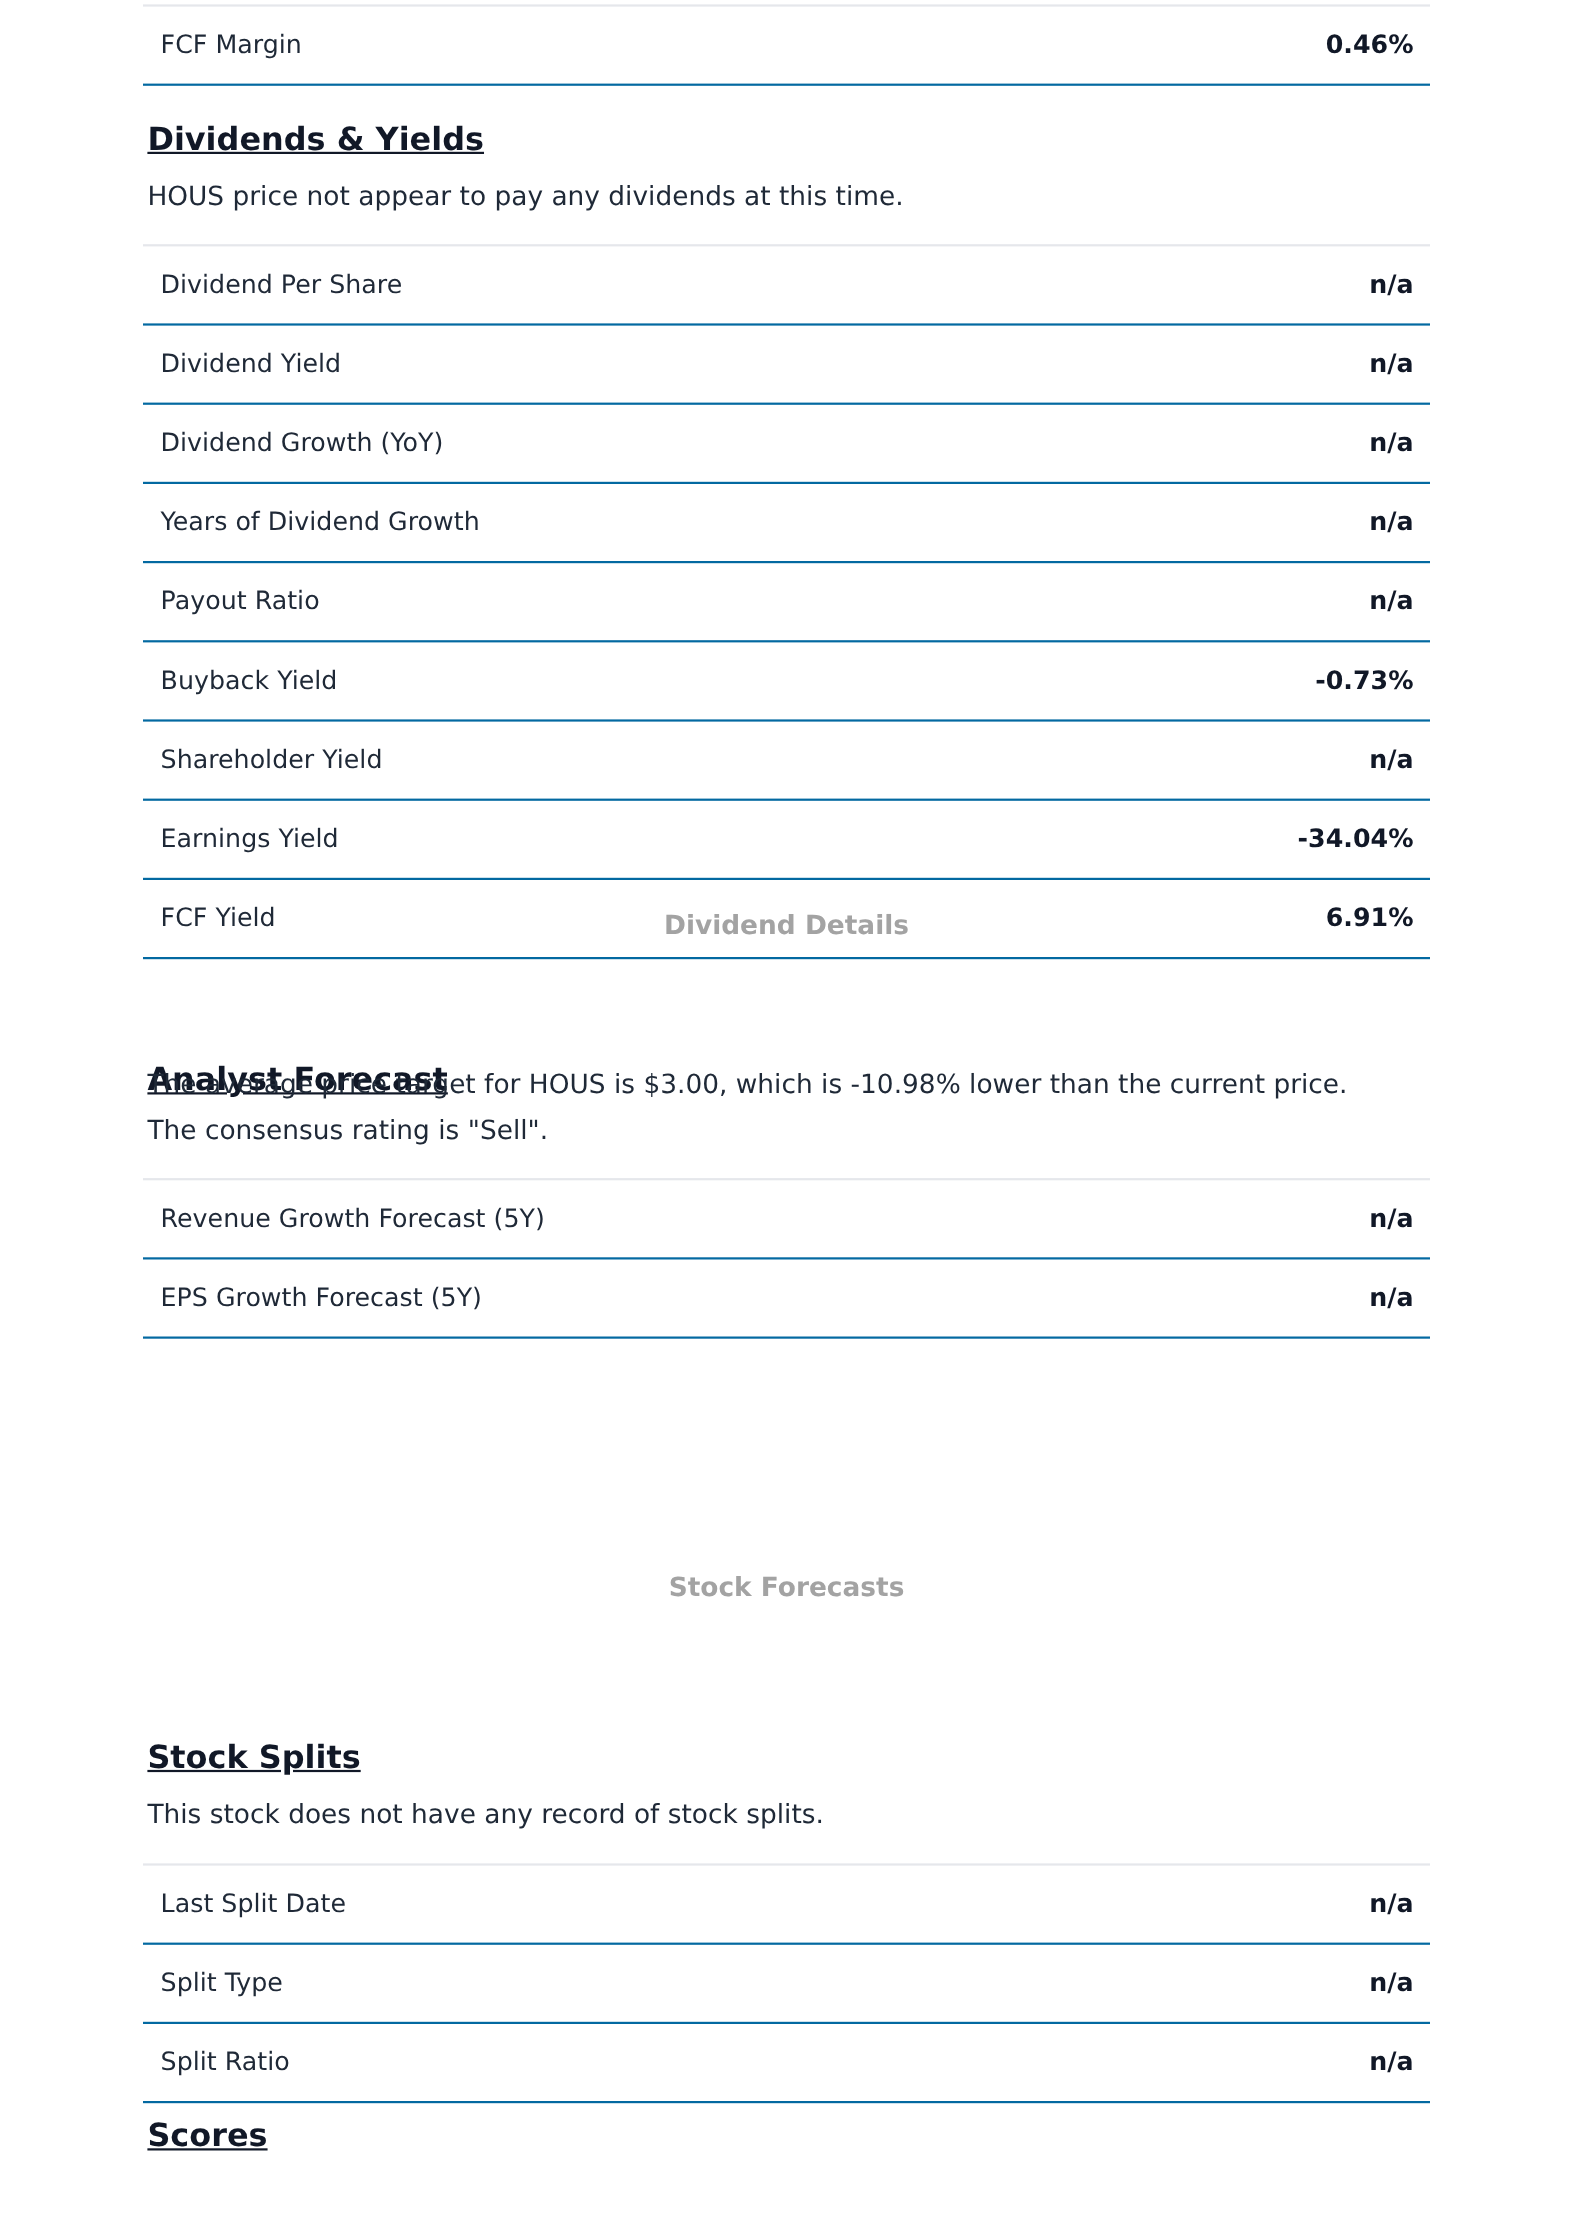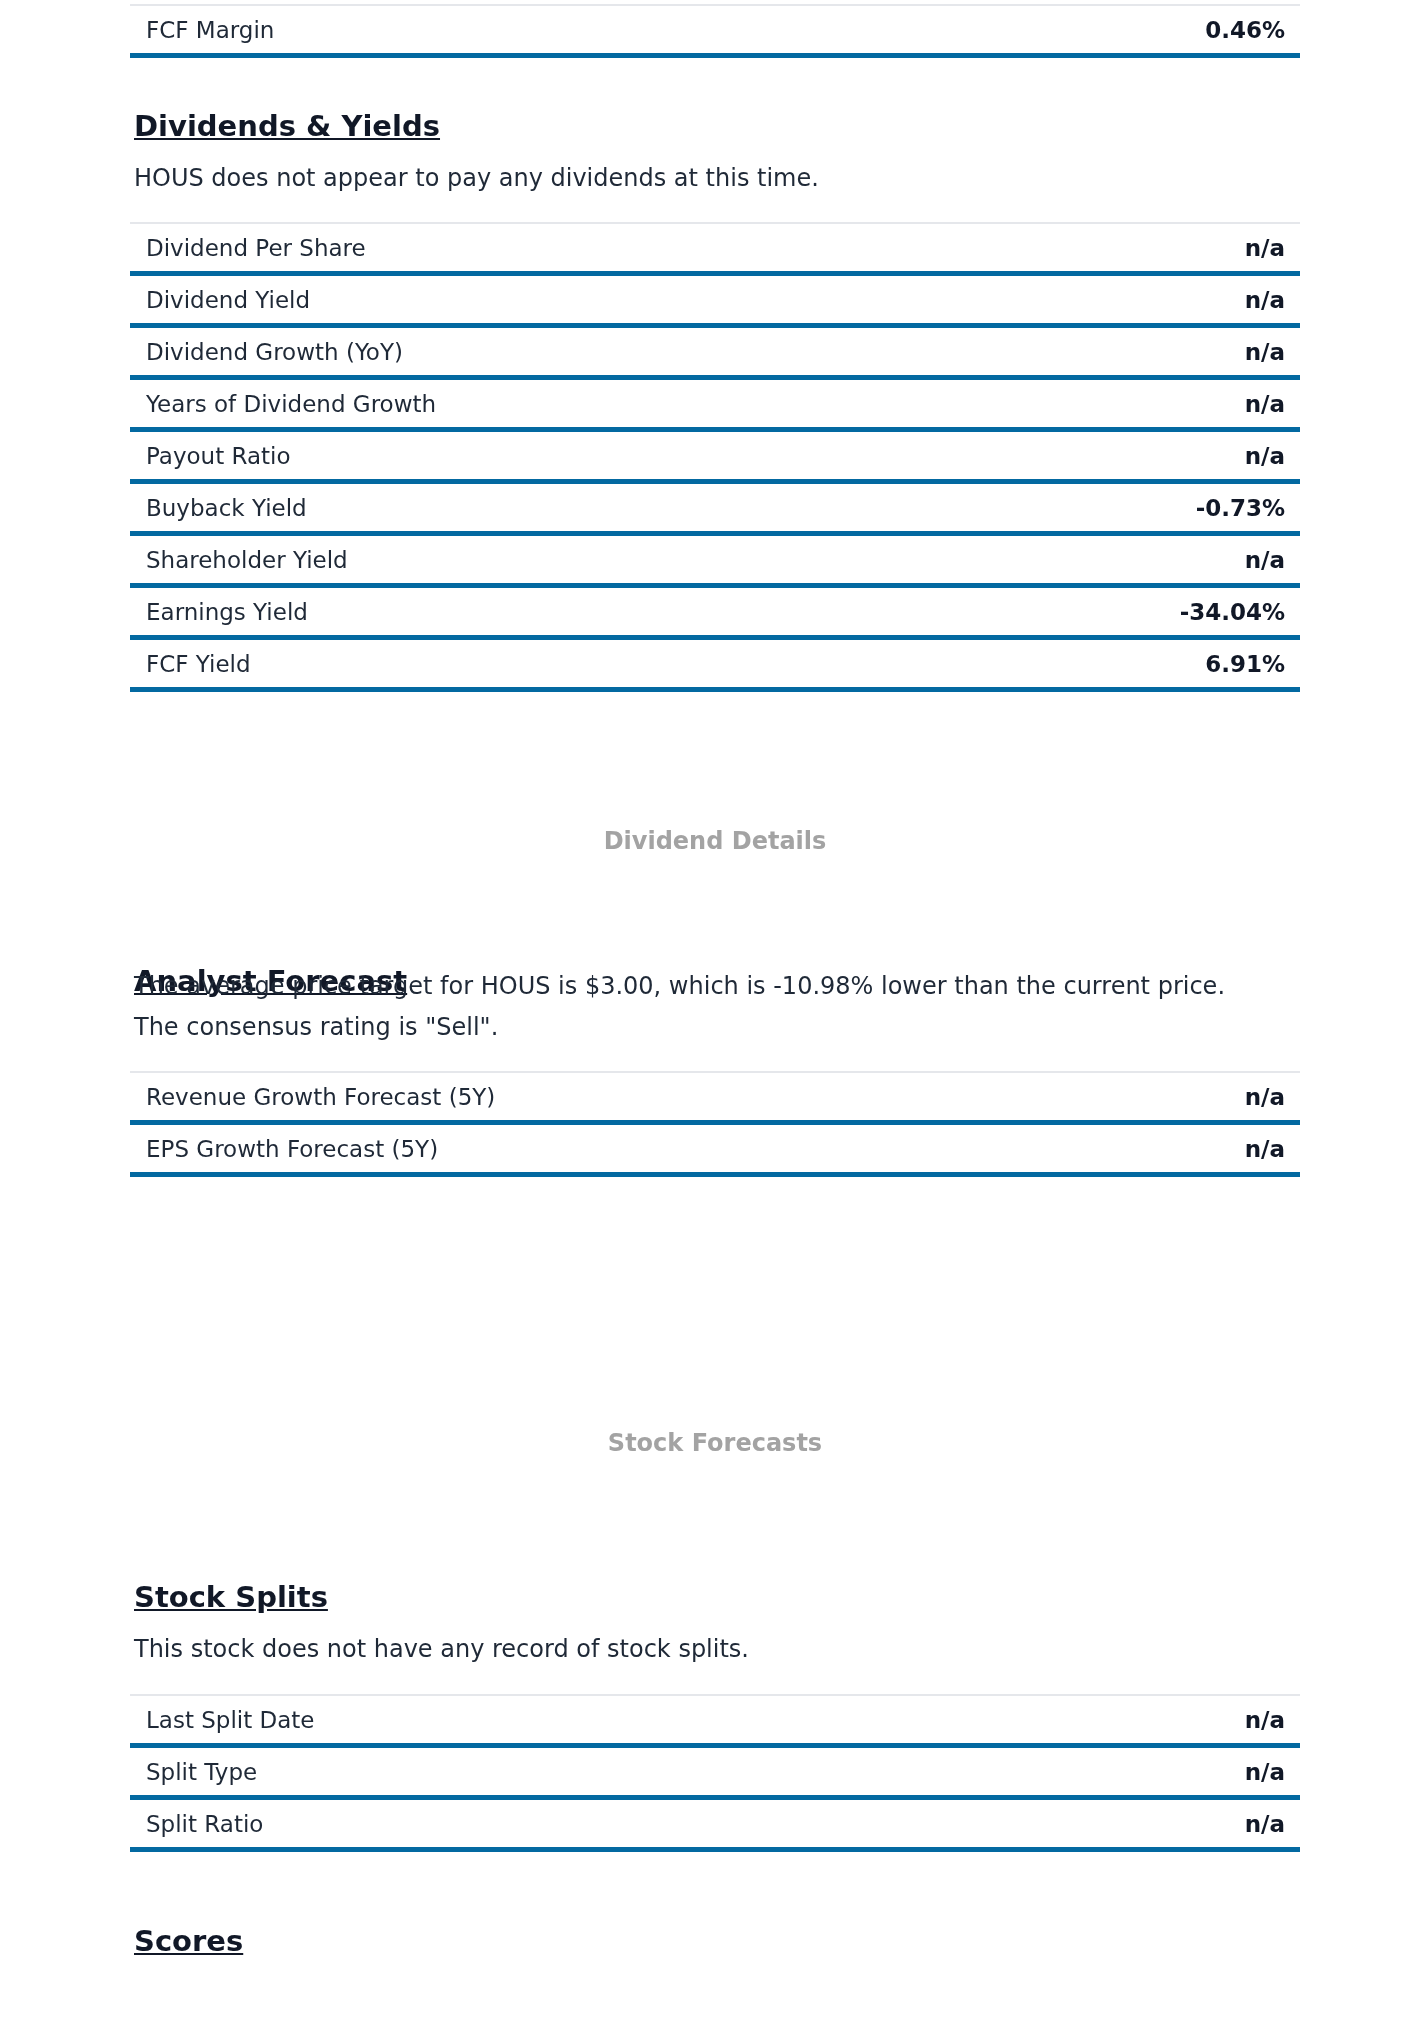--- a/index.html
+++ b/index.html
@@ -1,42 +1,42 @@
 <!DOCTYPE html>
 <html><head>
 <meta charset="utf-8">
 <style>
   html, body { margin: 0; padding: 0; background: #ffffff; }
   body { width: 1428px; height: 2028px; position: relative; overflow: hidden;
          font-family: "DejaVu Sans", sans-serif; color: #1f2937; }
   .wrap { position: absolute; left: 130px; width: 1170px; top: 0; }
   .table { width: 1170px; border-top: 2px solid #e5e7eb; }
   .row { display: flex; justify-content: space-between; align-items: center;
-         height: 52px; border-bottom: 5px solid #0369a1; padding: 0 15px 0 16px; box-sizing: border-box; }
+         height: 72px; border-bottom: 2px solid #0369a1; padding: 0 15px 0 16px; box-sizing: border-box; }
   .lbl { font-size: 23px; color: #1f2937; }
   .val { font-size: 23px; font-weight: bold; color: #111827; }
   .h2 { position: absolute; left: 4px; font-size: 29px; font-weight: bold; color: #111827; margin: 0; line-height: 36px; text-decoration: underline; }
   .para { position: absolute; left: 4px; width: 1100px; font-size: 24px; line-height: 41px; color: #1f2937; margin: 0; }
   .link { position: absolute; left: 0; width: 1170px; text-align: center; font-size: 24px; font-weight: bold; color: #a3a3a3; text-decoration: none; line-height: 32px; }
   .abs { position: absolute; left: 0; }
 </style>
 </head>
 <body>
 
 <div class="wrap">
 
   <div class="table abs" style="top:4px;">
     <div class="row">
       <span class="lbl">FCF Margin</span>
       <span class="val">0.46%</span>
     </div>
   </div>
 
   <h2 class="h2" style="top:108px;">Dividends &amp; Yields</h2>
-  <p class="para" style="top:158px;">HOUS does not appear to pay any dividends at this time.</p>
+  <p class="para" style="top:158px;">HOUS price not appear to pay any dividends at this time.</p>
   <div class="table abs" style="top:222px;">
     <div class="row">
         <span class="lbl">Dividend Per Share</span>
         <span class="val">n/a</span>
       </div>
     <div class="row">
         <span class="lbl">Dividend Yield</span>
         <span class="val">n/a</span>
       </div>
     <div class="row">

